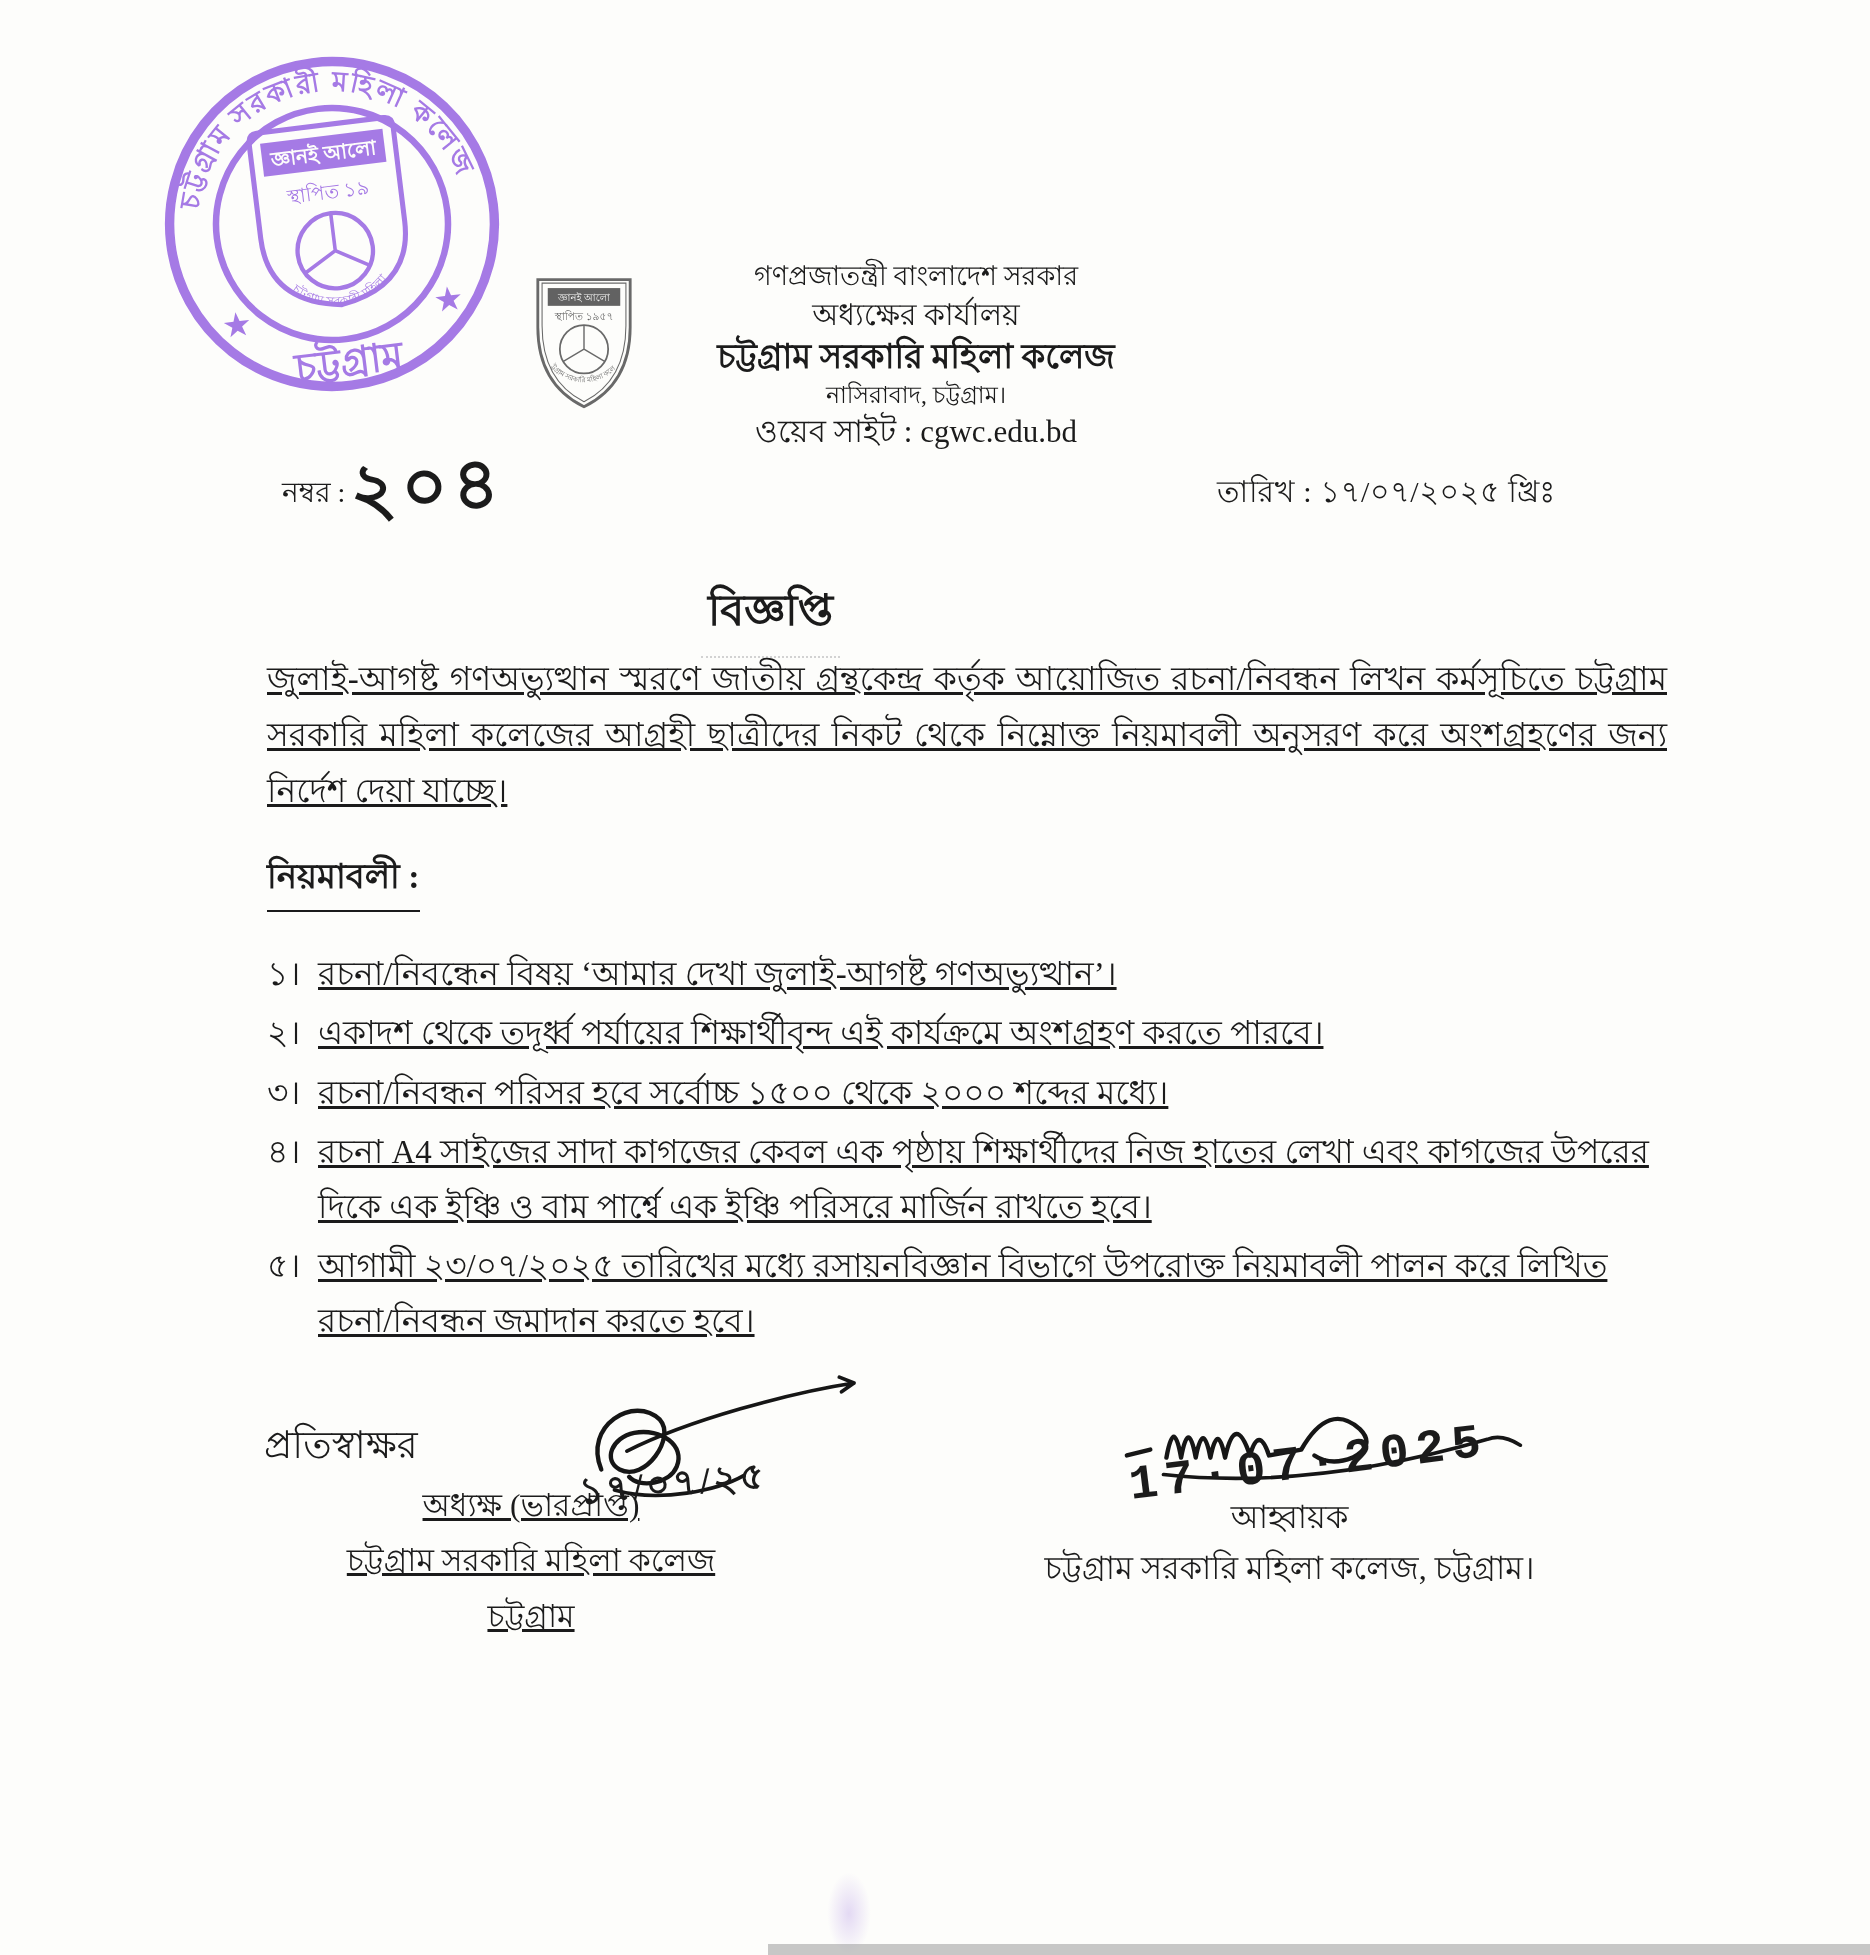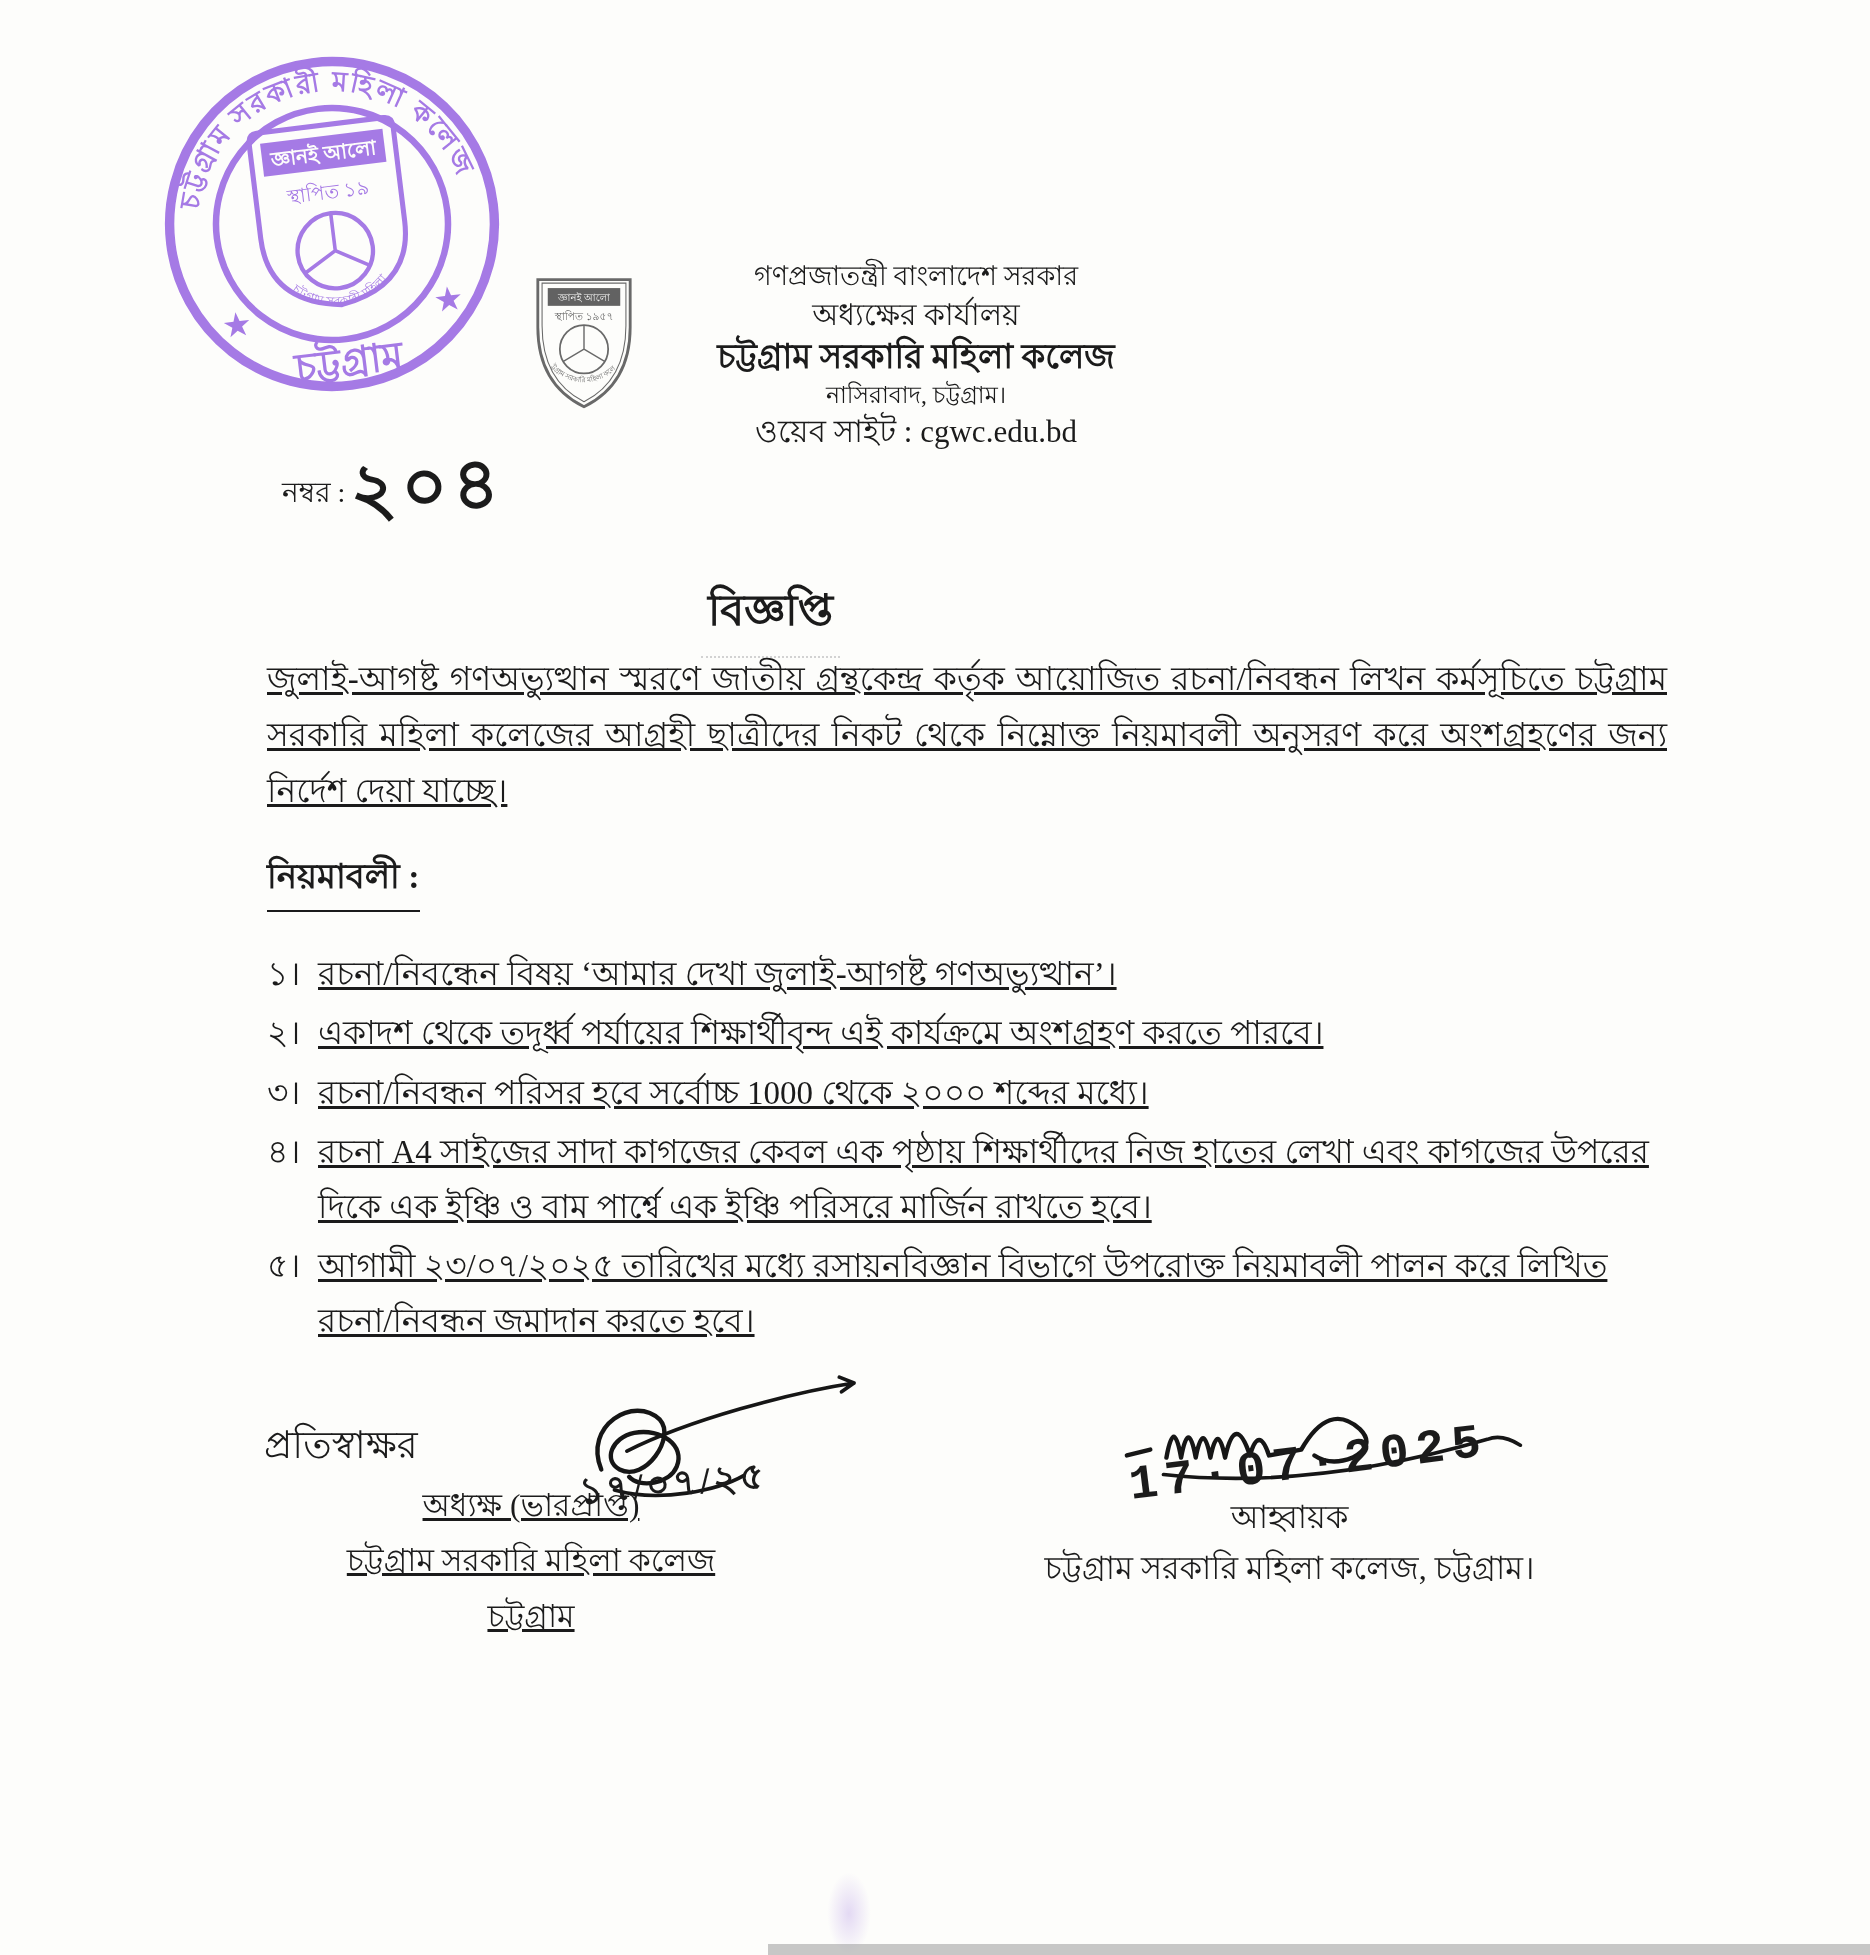--- a/index.html
+++ b/index.html
@@ -152,20 +152,21 @@
   <div class="header">
     <div class="h1">গণপ্রজাতন্ত্রী বাংলাদেশ সরকার</div>
     <div class="h2">অধ্যক্ষের কার্যালয়</div>
     <div class="h3">চট্টগ্রাম সরকারি মহিলা কলেজ</div>
     <div class="h4">নাসিরাবাদ, চট্টগ্রাম।</div>
     <div class="h5">ওয়েব সাইট : cgwc.edu.bd</div>
   </div>
 
   <div class="ref-number-label">নম্বর :</div>
   <div class="ref-number-value">২০৪</div>
+  <div class="ref-date">তারিখ :  ১৭/০৭/২০২৫ খ্রিঃ</div>
 
   <div class="title-wrap">
     <span class="title">বিজ্ঞপ্তি</span>
   </div>
 
   <div class="content">
     <p class="body-par">জুলাই-আগষ্ট গণঅভ্যুত্থান স্মরণে জাতীয় গ্রন্থকেন্দ্র কর্তৃক আয়োজিত রচনা/নিবন্ধন লিখন কর্মসূচিতে চট্টগ্রাম সরকারি মহিলা কলেজের আগ্রহী ছাত্রীদের নিকট থেকে নিম্নোক্ত নিয়মাবলী অনুসরণ করে অংশগ্রহণের জন্য নির্দেশ দেয়া যাচ্ছে।</p>
 
     <div class="rules-heading-wrap">
       <span class="rules-heading">নিয়মাবলী :</span>
@@ -175,21 +176,21 @@
       <div class="rule-item">
         <span class="rule-num">১।</span>
         <span>রচনা/নিবন্ধেন বিষয় ‘আমার দেখা জুলাই-আগষ্ট গণঅভ্যুত্থান’।</span>
       </div>
       <div class="rule-item">
         <span class="rule-num">২।</span>
         <span>একাদশ থেকে তদূর্ধ্ব পর্যায়ের শিক্ষার্থীবৃন্দ এই কার্যক্রমে অংশগ্রহণ করতে পারবে।</span>
       </div>
       <div class="rule-item">
         <span class="rule-num">৩।</span>
-        <span>রচনা/নিবন্ধন পরিসর হবে সর্বোচ্চ 1000 থেকে ২০০০ শব্দের মধ্যে।</span>
+        <span>রচনা/নিবন্ধন পরিসর হবে সর্বোচ্চ ১৫০০ থেকে ২০০০ শব্দের মধ্যে।</span>
       </div>
       <div class="rule-item">
         <span class="rule-num">৪।</span>
         <span>রচনা A4 সাইজের সাদা কাগজের কেবল এক পৃষ্ঠায় শিক্ষার্থীদের নিজ হাতের লেখা এবং কাগজের উপরের দিকে এক ইঞ্চি ও বাম পার্শ্বে এক ইঞ্চি পরিসরে মার্জিন রাখতে হবে।</span>
       </div>
       <div class="rule-item">
         <span class="rule-num">৫।</span>
         <span>আগামী ২৩/০৭/২০২৫ তারিখের মধ্যে রসায়নবিজ্ঞান বিভাগে উপরোক্ত নিয়মাবলী পালন করে লিখিত রচনা/নিবন্ধন জমাদান করতে হবে।</span>
       </div>
     </div>

